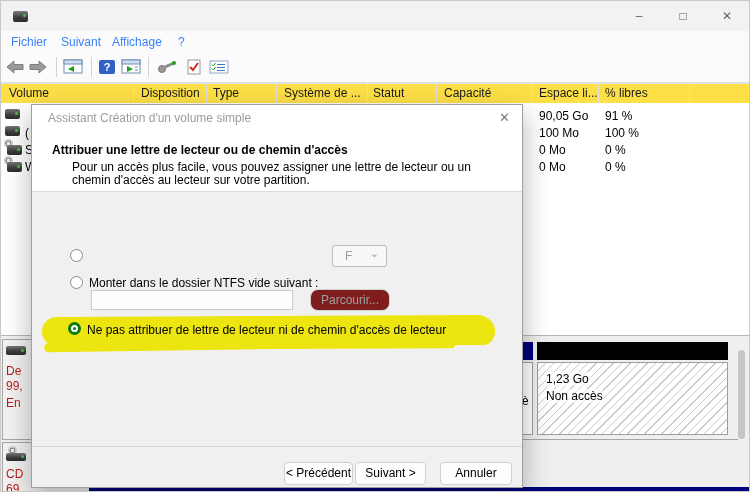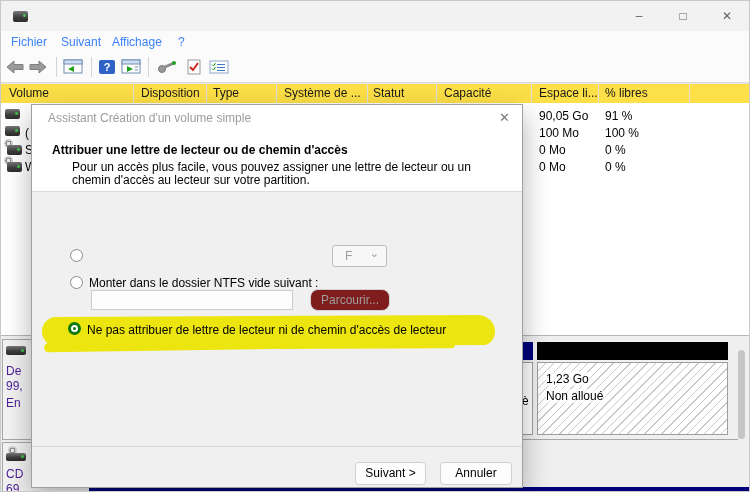--- a/index.html
+++ b/index.html
@@ -29,21 +29,21 @@
   .vol-ico::after{content:'';position:absolute;right:2px;top:3px;width:3px;height:3px;background:#3fc24c;border-radius:50%}
   .disc-ico{position:absolute;width:9px;height:9px;border-radius:50%;
     background:radial-gradient(circle,#ececec 0 1.5px,#8f8f8f 1.5px 3px,#cfcfcf 3px)}
   .frag{position:absolute;left:24px;top:2px;white-space:nowrap}
   .cell-esp{position:absolute;left:538px;top:2px;white-space:nowrap}
   .cell-pct{position:absolute;left:604px;top:2px;white-space:nowrap}
   
   #splitter{position:absolute;left:0;top:334px;width:100%;height:1px;background:#b7b7b7}
   #graph{position:absolute;left:0;top:335px;width:100%;height:157px;background:#efefef}
   .labelbox{position:absolute;left:1px;width:86px;background:#f2f2f2;border:1px solid #a7a7a7}
-  .lbl-line{position:absolute;left:3px;white-space:nowrap;color:#4c1d95}
+  .lbl-line{position:absolute;left:3px;white-space:nowrap;color:#b91c1c}
   .strip{position:absolute;height:18px}
   .blockbody{position:absolute;height:73px;background:#fff;border:1px solid #9e9e9e;box-sizing:border-box}
   .hatch{background:repeating-linear-gradient(135deg,#fff 0 5px,#c9c9c9 5px 6px)}
   #graph-scroll{position:absolute;left:737px;top:14px;width:7px;height:89px;background:#c6c6c6;border-radius:3.5px}
   #cd-strip{position:absolute;left:88px;top:151px;width:662px;height:6px;background:#00007c}
   #disk-row-divider{position:absolute;left:504px;top:103px;width:233px;height:1px;background:#a7a7a7}
   
   #dlg{position:absolute;left:30px;top:103px;width:490px;height:382px;background:#f0f0f0;
     border:1px solid #9f9f9f;box-shadow:0 10px 26px rgba(0,0,0,.30);z-index:5}
   #dlg-titlebar{position:absolute;left:0;top:0;width:100%;height:24px;background:#fff}
@@ -208,21 +208,21 @@
       <div class="strip" style="left:504px;top:6px;width:28px;background:#00007c"></div>
       <div class="blockbody" style="left:504px;top:26px;width:28px">
         <span style="position:absolute;left:16px;top:31px">è</span>
       </div>
     </div>
 
     <div>
       <div class="strip" style="left:536px;top:6px;width:191px;background:#000"></div>
       <div class="blockbody hatch" style="left:536px;top:26px;width:191px">
         <span style="position:absolute;left:8px;top:9px;background:rgba(255,255,255,.7)">1,23 Go</span>
-        <span style="position:absolute;left:8px;top:26px;background:rgba(255,255,255,.7)">Non alloué</span>
+        <span style="position:absolute;left:8px;top:26px;background:rgba(255,255,255,.7)">Non accès</span>
       </div>
     </div>
     <div id="disk-row-divider"></div>
     <div id="graph-scroll"></div>
     <div id="cd-strip"></div>
   </div>
 
   <div id="dlg">
     <div id="dlg-titlebar">
       <span id="dlg-title">Assistant Création d'un volume simple</span>
@@ -244,17 +244,18 @@
     <div class="radio" style="left:38px;top:171px"></div>
     <span class="opt-label" style="left:57px;top:171px">Monter dans le dossier NTFS vide suivant :</span>
     <input id="mount-input" type="text" value="" style="">
     <div id="browse-btn">Parcourir...</div>
 
     <div id="highlight"></div>
     <div class="radio-on" style="left:36px;top:217px"></div>
     <span class="opt-label" style="left:55px;top:218px;z-index:3">Ne pas attribuer de lettre de lecteur ni de chemin d'accès de lecteur</span>
 
     <div class="hline" style="top:341px;background:#d5d5d5"></div>
+    <div class="wiz-btn" style="left:252px;width:69px">&lt; Précédent</div>
     <div class="wiz-btn" style="left:323px;width:71px">Suivant &gt;</div>
     <div class="wiz-btn" style="left:408px;width:72px">Annuler</div>
   </div>
 
 </div>
 
 </body></html>

